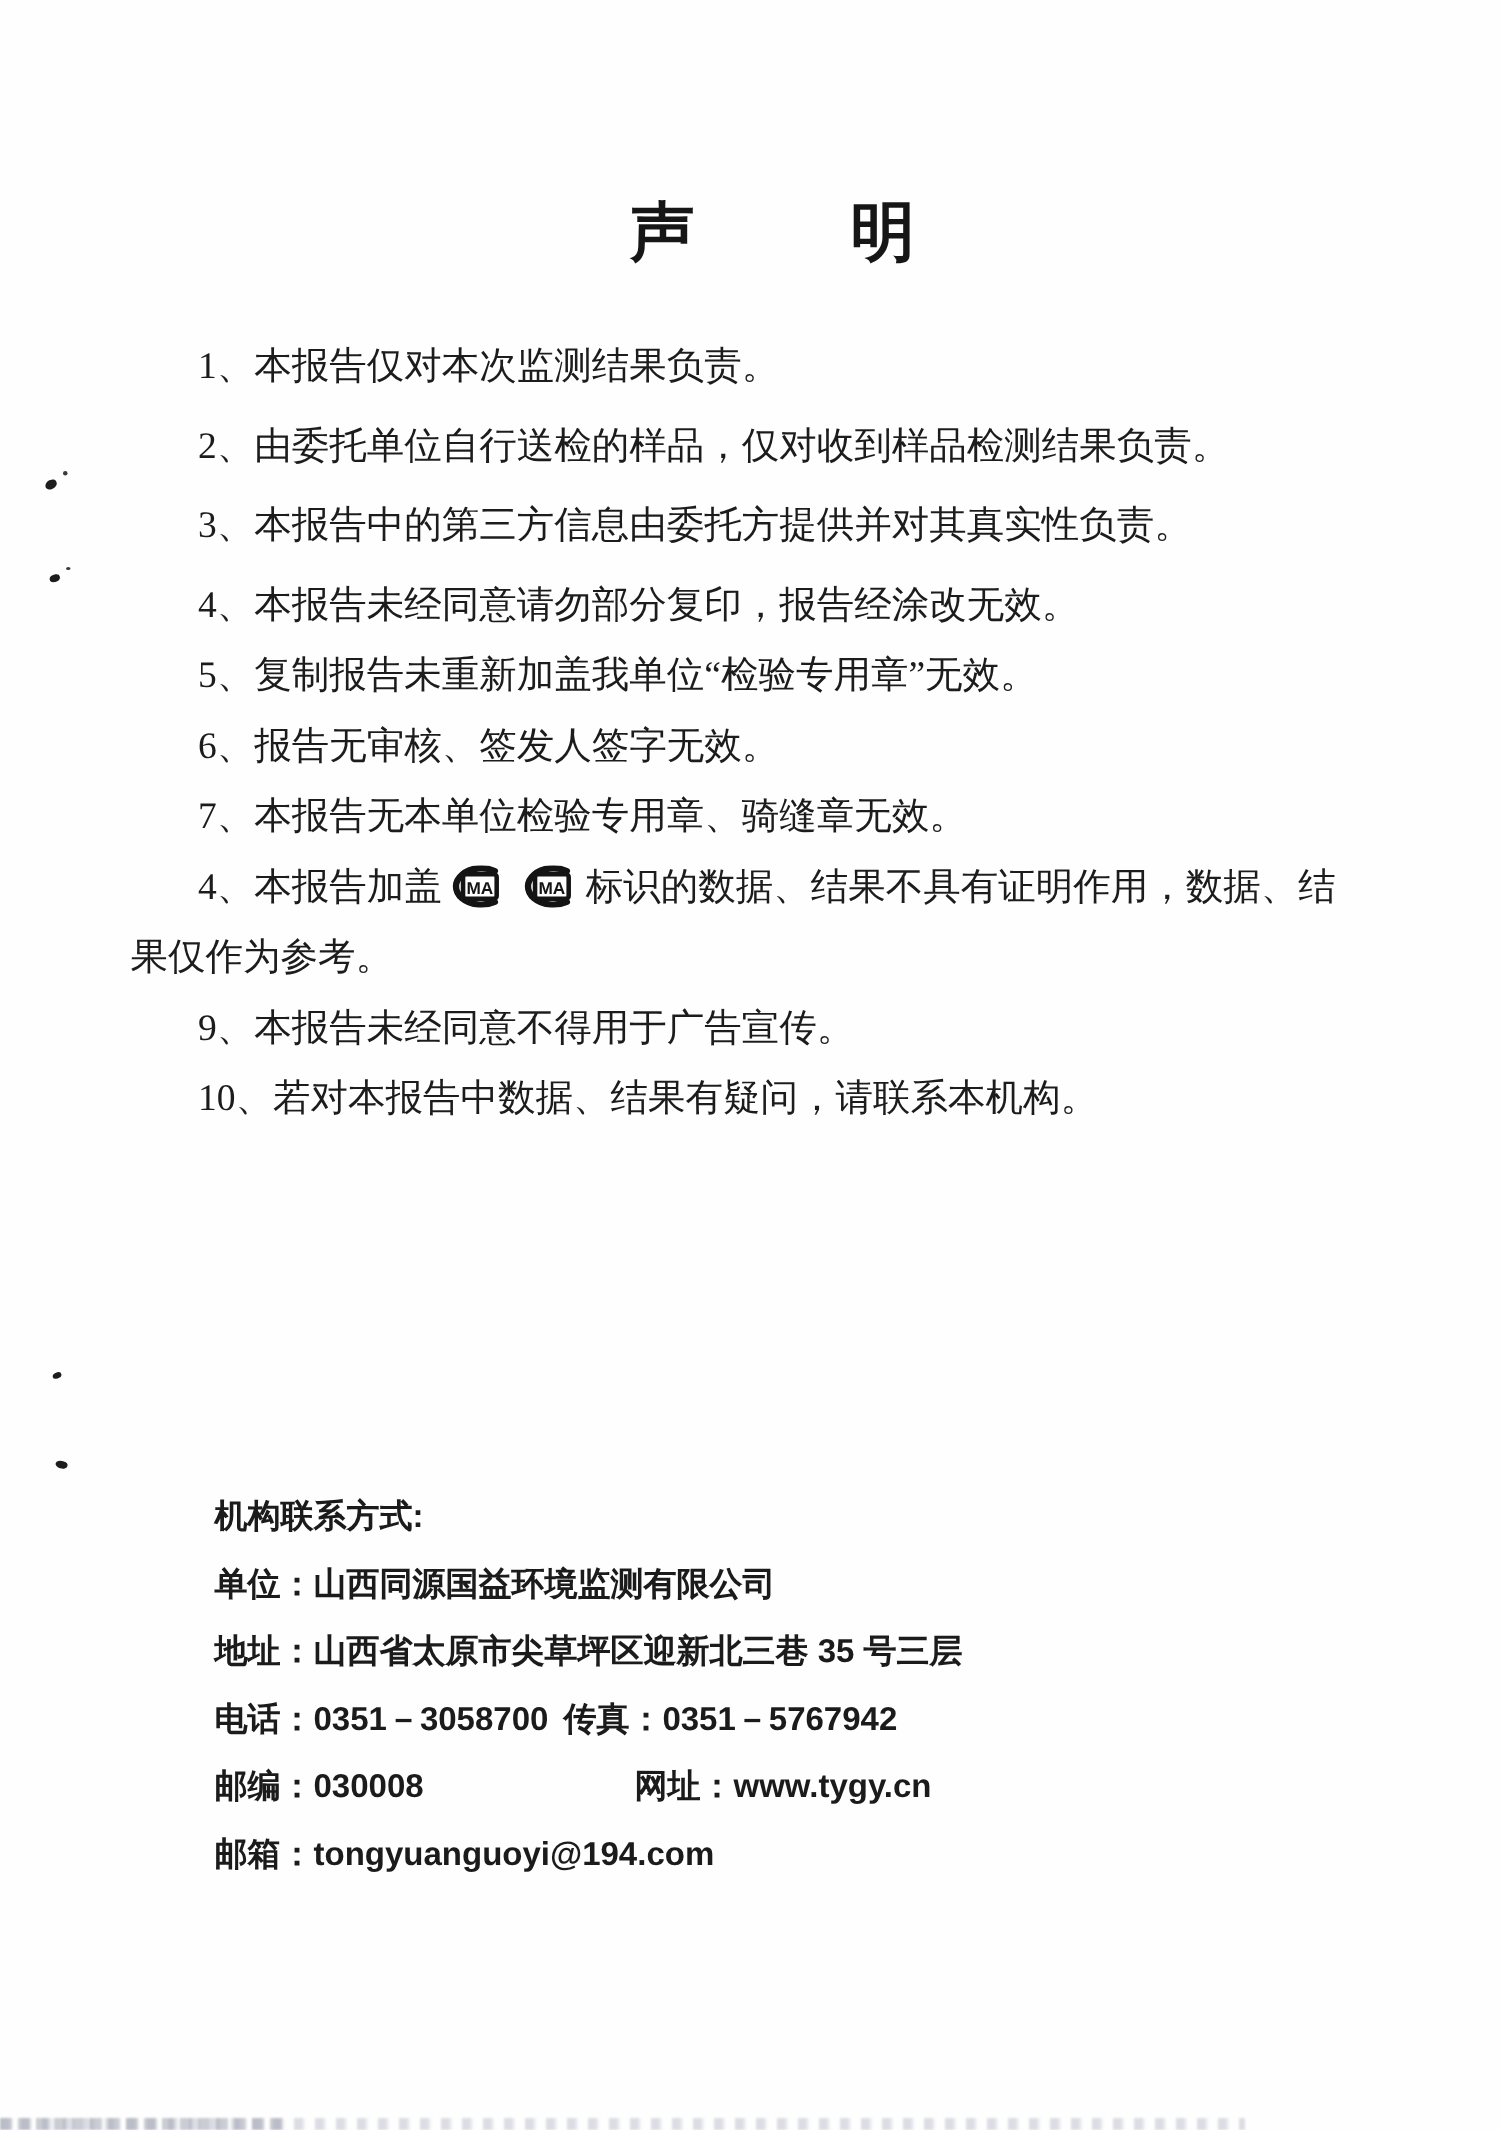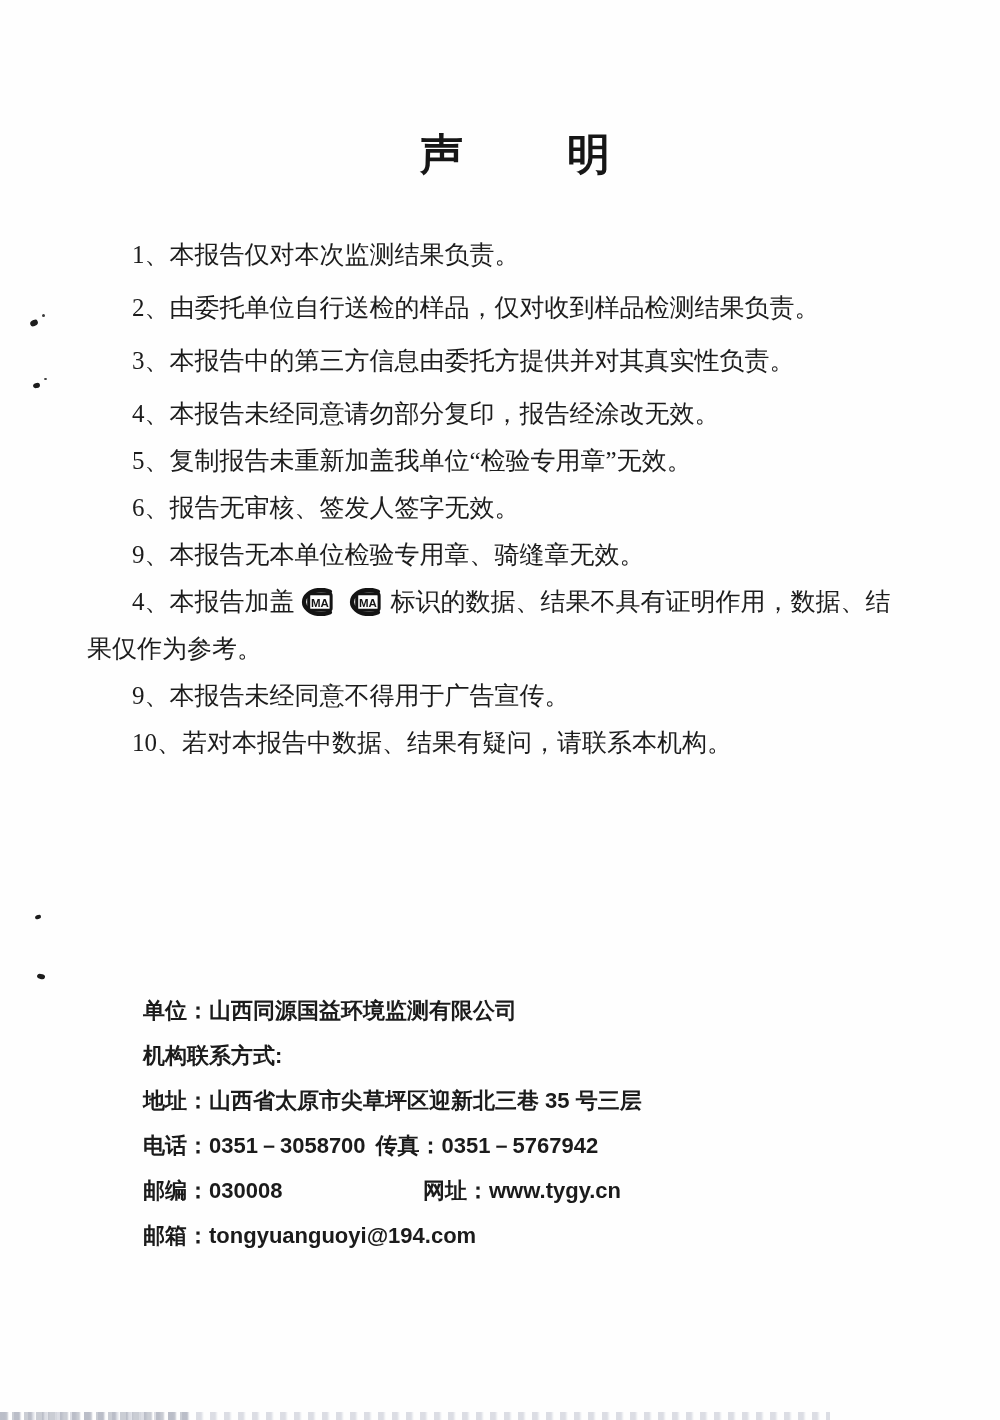--- a/index.html
+++ b/index.html
@@ -28,21 +28,21 @@
     padding-left: 30px;
     font-size: 43px;
     font-weight: bold;
     letter-spacing: 0;
     color: #161616;
   }
 
   
   .statements {
     position: absolute;
-    top: 231px;
+    top: 221px;
     left: 87px;
     width: 812px;
     font-size: 25px;
     line-height: 47px;
     color: #1c1c1c;
   }
   .statements p {
     text-indent: 45px;
     margin: 0;
   }
@@ -131,39 +131,39 @@
     <span>明</span>
   </h1>
 
   <div class="statements">
     <p>1、本报告仅对本次监测结果负责。</p>
     <p>2、由委托单位自行送检的样品，仅对收到样品检测结果负责。</p>
     <p>3、本报告中的第三方信息由委托方提供并对其真实性负责。</p>
     <p>4、本报告未经同意请勿部分复印，报告经涂改无效。</p>
     <p>5、复制报告未重新加盖我单位“检验专用章”无效。</p>
     <p>6、报告无审核、签发人签字无效。</p>
-    <p>9、本报告无本单位检验专用章、骑缝章无效。</p>
+    <p>7、本报告无本单位检验专用章、骑缝章无效。</p>
     <p>
       <span>4、本报告加盖</span><span class="cma"><svg viewBox="0 0 66 46" width="40" height="28" aria-hidden="true">
           <path d="M 51 6 A 28 20 0 1 0 51 40" fill="none" stroke="#141414" stroke-width="7" stroke-linecap="round"></path>
           <rect x="16" y="9.5" width="37" height="27" rx="3" fill="#fefefe" stroke="#141414" stroke-width="5"></rect>
           <text x="34.5" y="31" font-size="19" font-weight="bold" text-anchor="middle" font-family="Liberation Sans, sans-serif" fill="#141414">MA</text>
         </svg></span><span class="cma"><svg viewBox="0 0 66 46" width="40" height="28" aria-hidden="true">
           <path d="M 51 6 A 28 20 0 1 0 51 40" fill="none" stroke="#141414" stroke-width="7" stroke-linecap="round"></path>
           <rect x="16" y="9.5" width="37" height="27" rx="3" fill="#fefefe" stroke="#141414" stroke-width="5"></rect>
           <text x="34.5" y="31" font-size="19" font-weight="bold" text-anchor="middle" font-family="Liberation Sans, sans-serif" fill="#141414">MA</text>
         </svg></span><span>标识的数据、结果不具有证明作用，数据、结果仅作为参考。</span>
     </p>
     <p>9、本报告未经同意不得用于广告宣传。</p>
     <p>10、若对本报告中数据、结果有疑问，请联系本机构。</p>
   </div>
 
   <div class="contact">
+    <p>机构联系方式:</p>
     <p><span>单位：</span><span>山西同源国益环境监测有限公司</span></p>
-    <p>机构联系方式:</p>
     <p><span>地址：</span><span>山西省太原市尖草坪区迎新北三巷 35 号三层</span></p>
     <p><span>电话：</span><span>0351－3058700</span><span style="display:inline-block; width:10px;"></span><span>传真：</span><span>0351－5767942</span></p>
     <p><span class="seg-zip"><span>邮编：</span><span>030008</span></span><span>网址：</span><span>www.tygy.cn</span></p>
     <p><span>邮箱：</span><span>tongyuanguoyi@194.com</span></p>
   </div>
 
   <div class="speck" id="speck1"></div>
   <div class="speck-dot" id="dot1"></div>
   <div class="speck" id="speck2"></div>
   <div class="speck-dot" id="dot2"></div>

